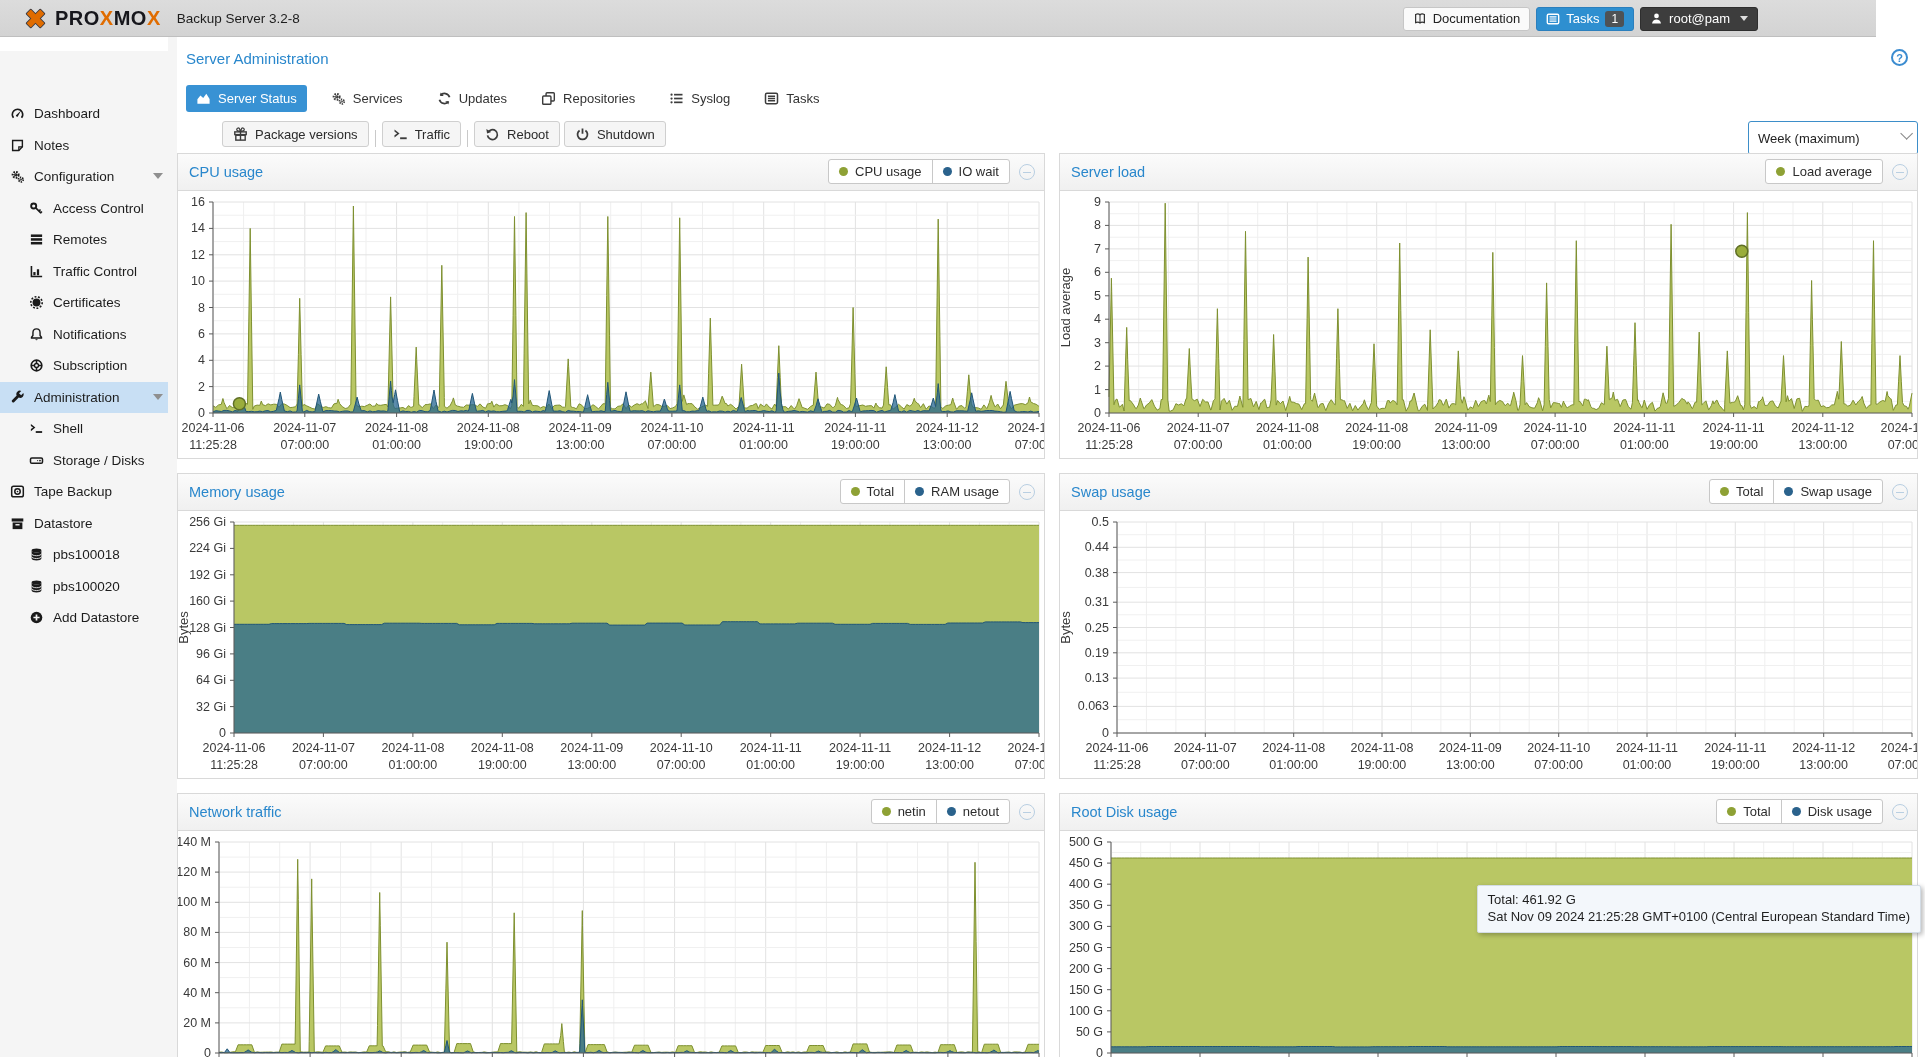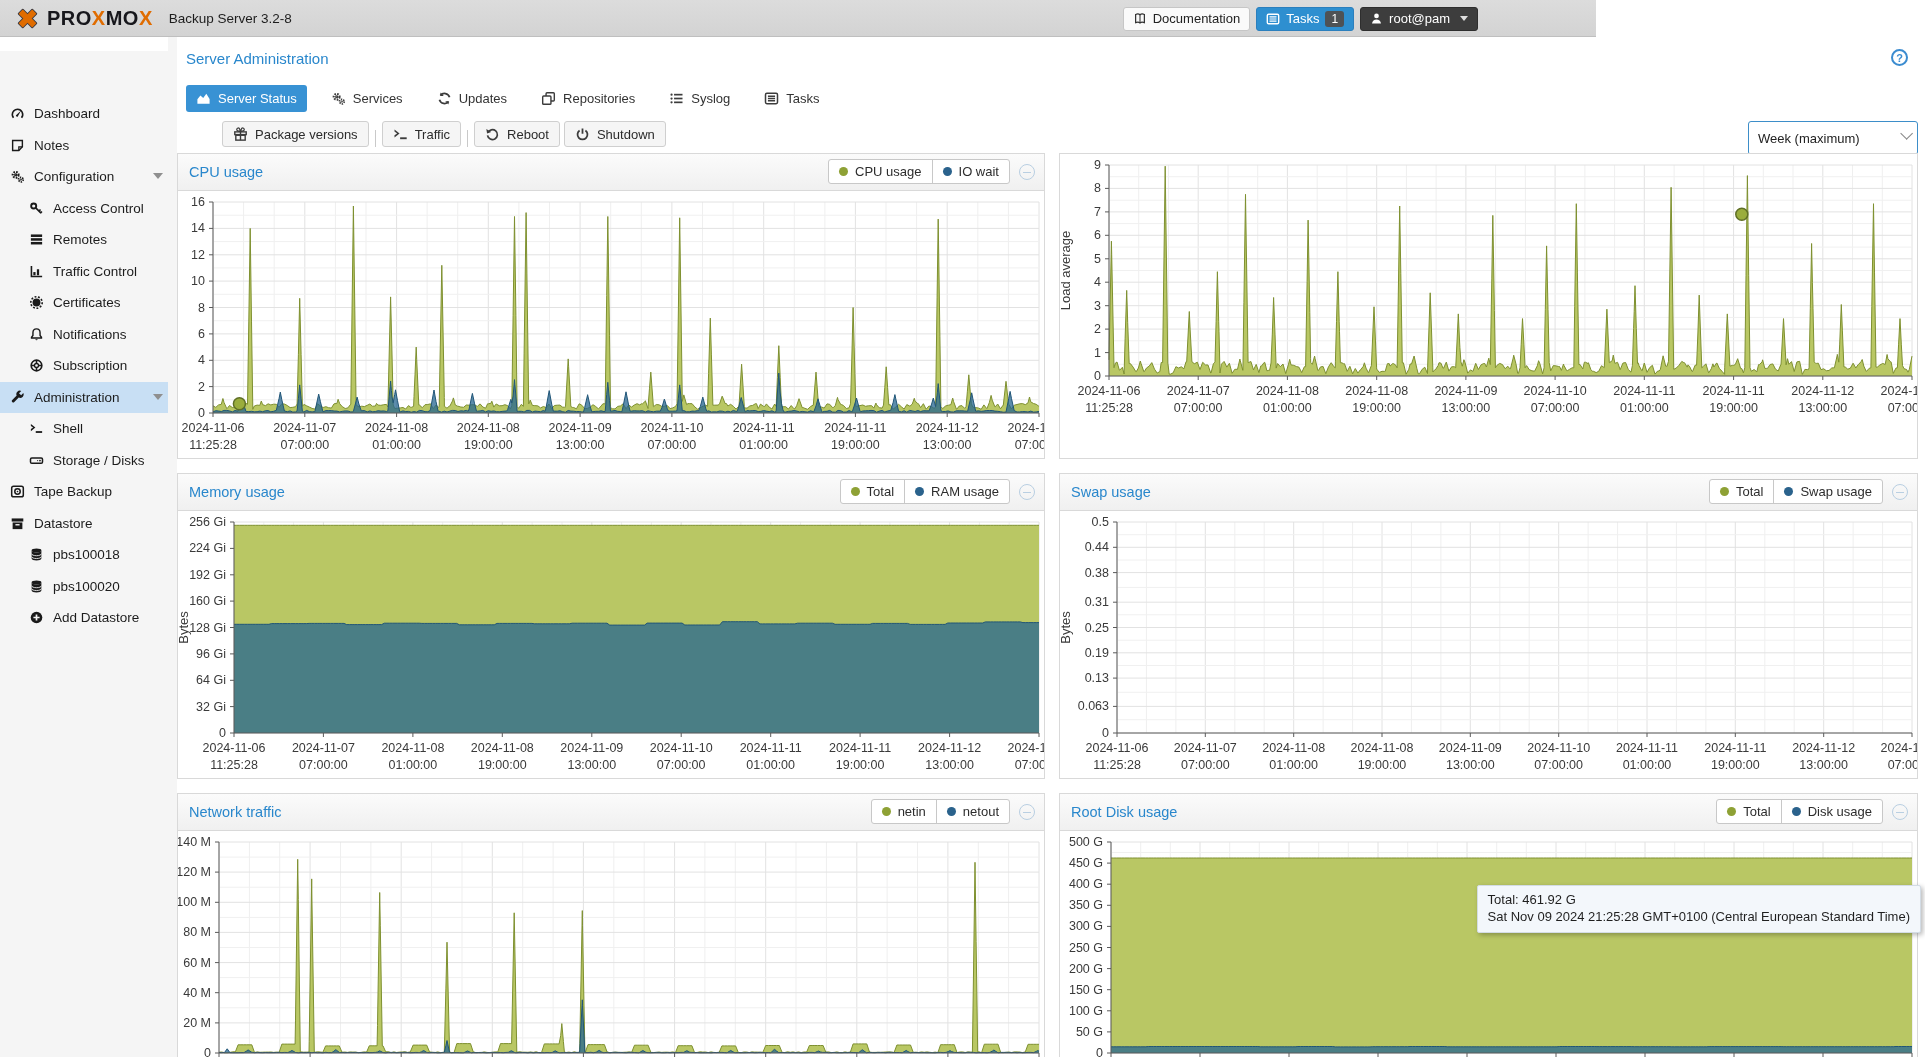--- a/index.html
+++ b/index.html
@@ -1,17 +1,17 @@
 <!DOCTYPE html>
 <html><head>
 <meta charset="utf-8">
 <style>
 * { margin:0; padding:0; box-sizing:border-box; }
 html,body { width:1925px; height:1057px; overflow:hidden; font-family:"Liberation Sans",sans-serif; background:#fff; }
-#topbar { position:absolute; top:0; left:0; width:1596px; height:37px; background:linear-gradient(#dcdcdc,#d3d3d3); border-bottom:1px solid #bfbfbf; display:flex; align-items:center; }
+#topbar { position:absolute; top:0; left:0; width:1876px; height:37px; background:linear-gradient(#dcdcdc,#d3d3d3); border-bottom:1px solid #bfbfbf; display:flex; align-items:center;padding-left:8px; }
 .brand { display:flex; align-items:center; margin-left:14px; }
 .brandword { font-size:20px; font-weight:bold; letter-spacing:0.5px; color:#17171c; margin-left:6px; }
 .brandword .ox { color:#e06c00; }
 .product { font-size:13.5px; color:#1d1d1d; margin-left:16px; }
 .topbtns { position:absolute; right:118px; top:0; height:37px; display:flex; align-items:center; gap:6px; }
 .tbtn { height:24px; display:flex; align-items:center; border-radius:3px; font-size:13px; padding:0 9px; gap:6px; }
 .tbtn.doc { background:#fafafa; border:1px solid #c6c6c6; color:#222; }
 .tbtn.tasks { background:#2e8fd0; border:1px solid #2b7fbd; color:#fff; }
 .badge { background:#4e5255; color:#fff; border-radius:3px; padding:1px 6px; font-size:12px; }
 .tbtn.user { background:#3d3d3d; border:1px solid #2e2e2e; color:#fff; }
@@ -489,20 +489,30 @@
           <line x1="769.2" y1="222" x2="769.2" y2="226" stroke="#5a5a5a" stroke-width="1"></line>
           <text x="769.2" y="241" text-anchor="middle" font-size="12.5" fill="#3a3a3a">2024-11-12</text>
           <text x="769.2" y="258" text-anchor="middle" font-size="12.5" fill="#3a3a3a">13:00:00</text>
           <line x1="861.0" y1="222" x2="861.0" y2="226" stroke="#5a5a5a" stroke-width="1"></line>
           <text x="861.0" y="241" text-anchor="middle" font-size="12.5" fill="#3a3a3a">2024-11-13</text>
           <text x="861.0" y="258" text-anchor="middle" font-size="12.5" fill="#3a3a3a">07:00:00</text>
           <circle cx="61.4" cy="212.8" r="6" fill="#9aad3c" stroke="#5f6f26" stroke-width="1.5"></circle>
         </svg>
       </div>
       <div class="panel" style="grid-area: 1 / 2;">
+        <div class="phead">
+          <span class="ptitle">Server load</span>
+          <span class="legend">
+            <span class="chip">
+              <span class="dot" style="background:#8ea135"></span>
+              <span>Load average</span>
+            </span>
+          </span>
+          <span class="ptool"></span>
+        </div>
         <svg width="857" height="268" style="display:block">
           <line x1="49.0" y1="11" x2="49.0" y2="222" stroke="#e2e2e2" stroke-width="1"></line>
           <line x1="78.7" y1="11" x2="78.7" y2="222" stroke="#efefef" stroke-width="1"></line>
           <line x1="108.5" y1="11" x2="108.5" y2="222" stroke="#efefef" stroke-width="1"></line>
           <line x1="138.2" y1="11" x2="138.2" y2="222" stroke="#e2e2e2" stroke-width="1"></line>
           <line x1="168.0" y1="11" x2="168.0" y2="222" stroke="#efefef" stroke-width="1"></line>
           <line x1="197.7" y1="11" x2="197.7" y2="222" stroke="#efefef" stroke-width="1"></line>
           <line x1="227.4" y1="11" x2="227.4" y2="222" stroke="#e2e2e2" stroke-width="1"></line>
           <line x1="257.2" y1="11" x2="257.2" y2="222" stroke="#efefef" stroke-width="1"></line>
           <line x1="286.9" y1="11" x2="286.9" y2="222" stroke="#efefef" stroke-width="1"></line>

